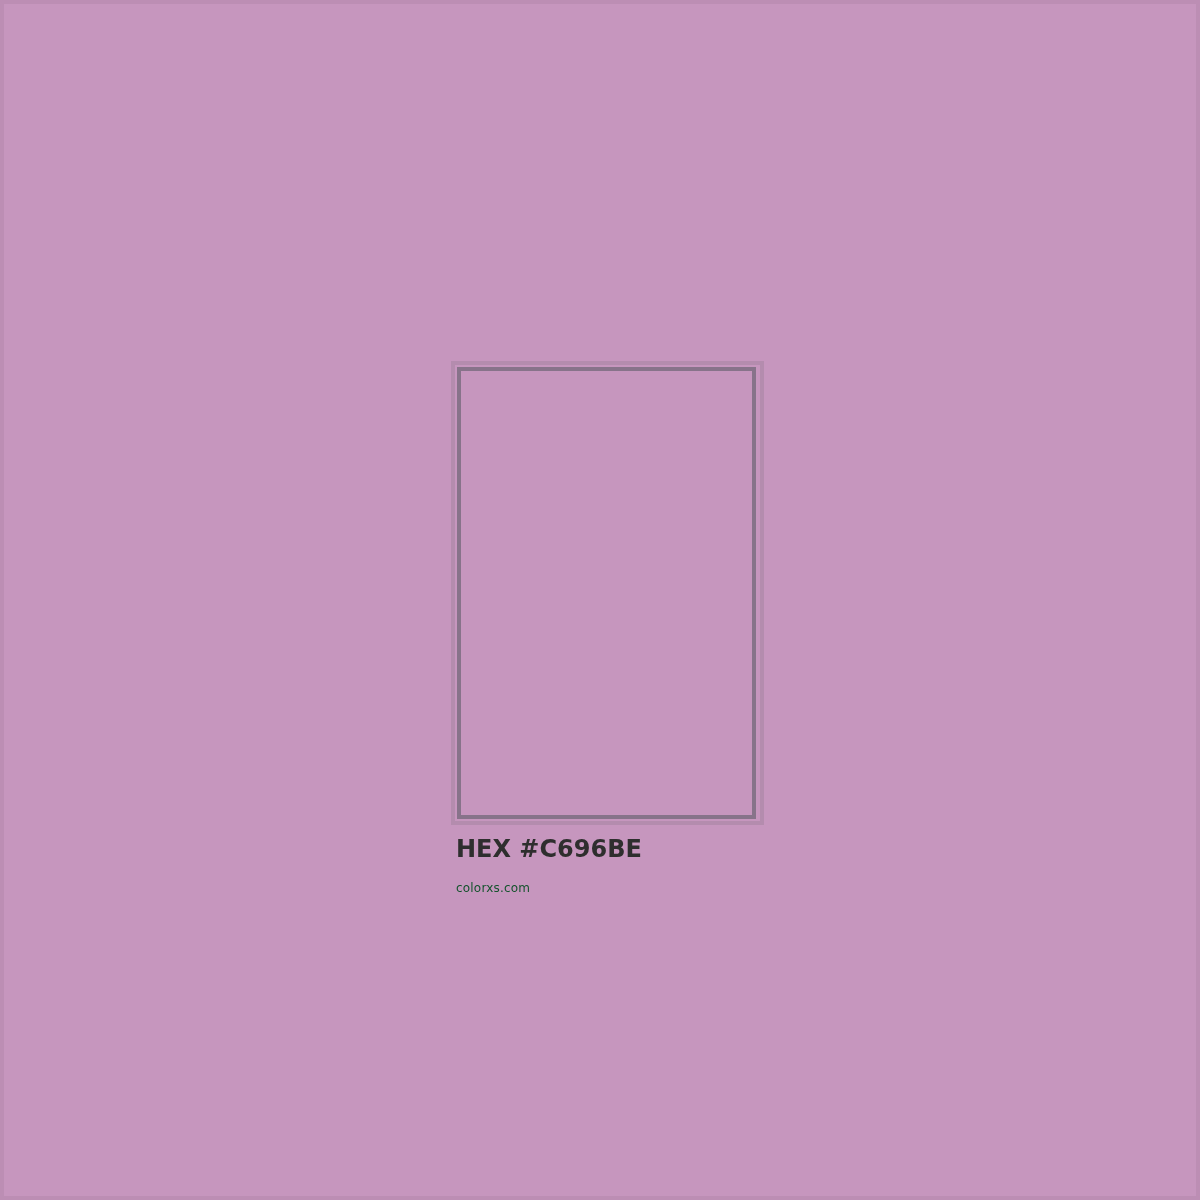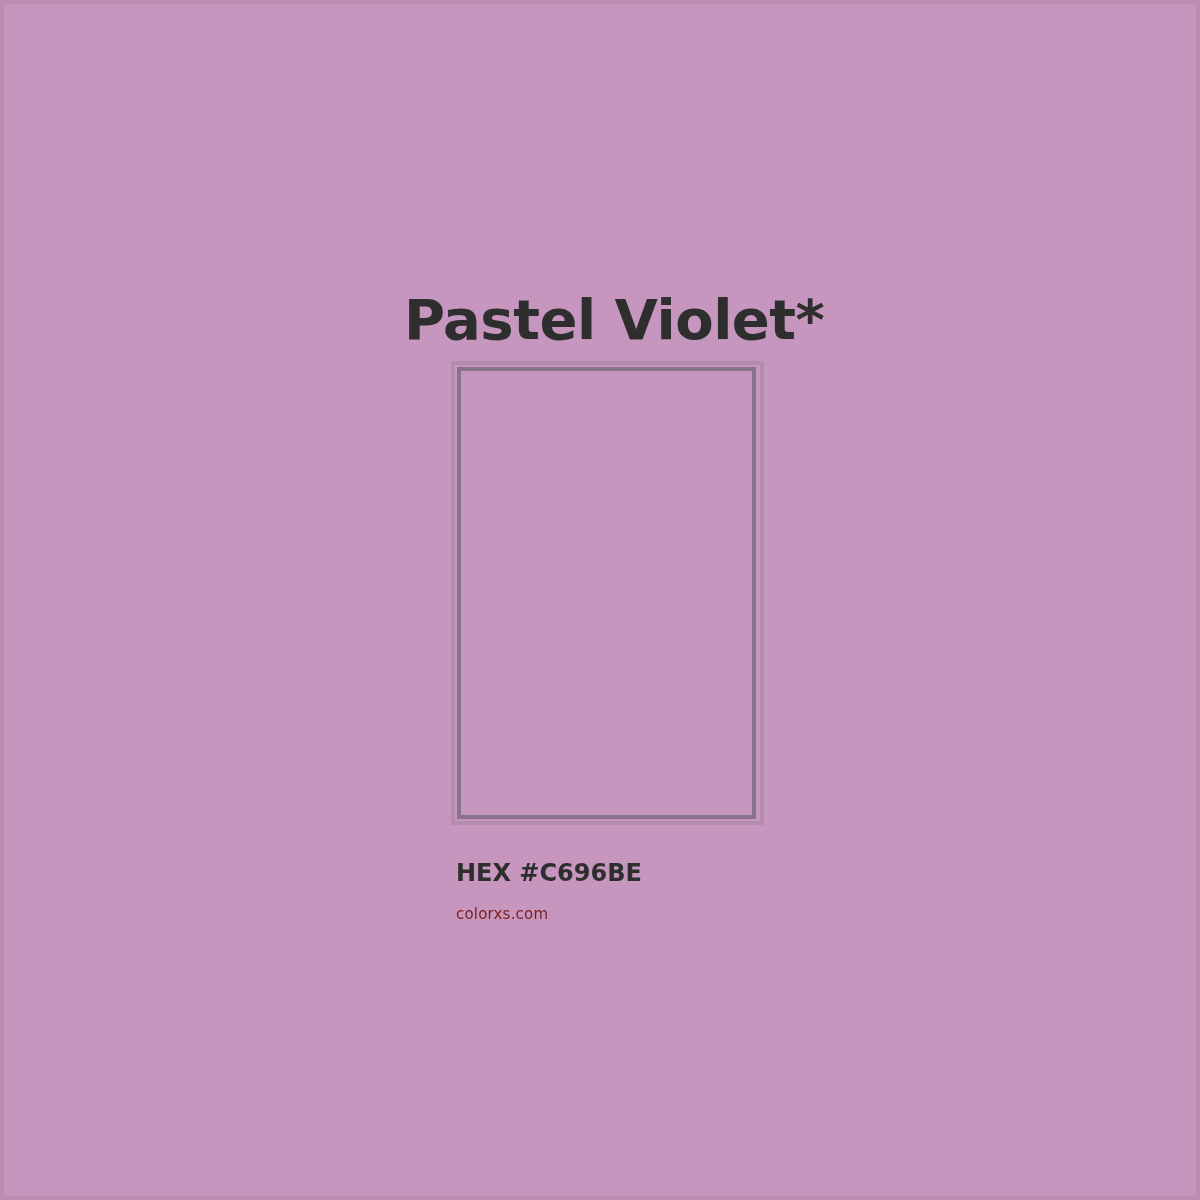--- a/index.html
+++ b/index.html
@@ -65,47 +65,45 @@
     box-sizing: border-box;
     border: 4px solid #87738a;
     background: transparent;
   }
 
   
   .info {
     position: absolute;
     left: 452px;
     top: 833px;
-    margin-top: 24px;
   }
   .info-line {
     font-size: 24px;
     font-weight: bold;
     color: #2e2e2e;
     line-height: 1.0;
     white-space: nowrap;
   }
   .info-hex {
     margin-bottom: 16px;
   }
   .watermark {
     margin-top: 20px;
-    font-size: 15px;
+    font-size: 12px;
     font-weight: normal;
-    color: #7f1d1d;
+    color: #14532d;
     letter-spacing: 0.2px;
     white-space: nowrap;
   }
 </style>
 </head>
 <body>
 
 <div class="page">
 
-  <h1 class="color-title">Pastel Violet*</h1>
 
   <div class="swatch-area">
     <div class="swatch-rect-back"></div>
     <div class="swatch-rect-front"></div>
   </div>
 
   <div class="info">
     <div class="info-line info-hex">HEX #C696BE</div>
     <div class="watermark">colorxs.com</div>
   </div>

